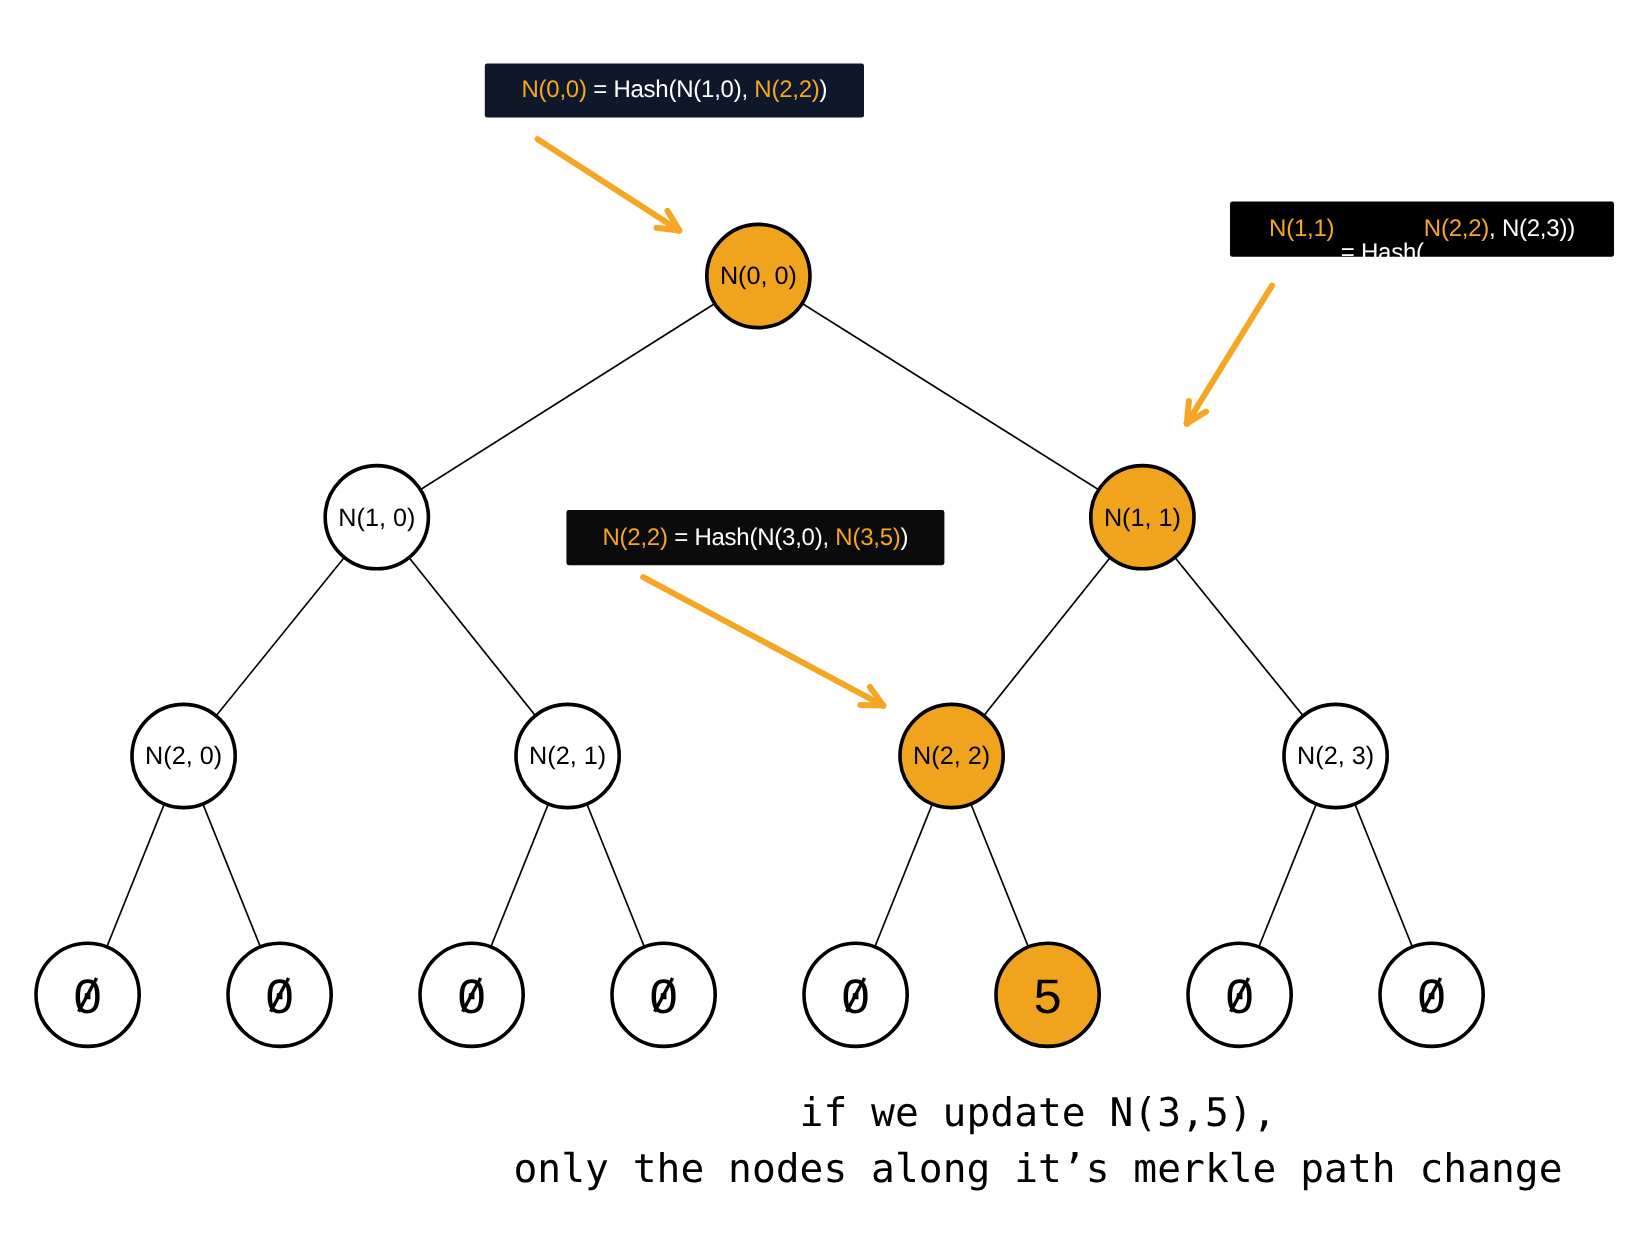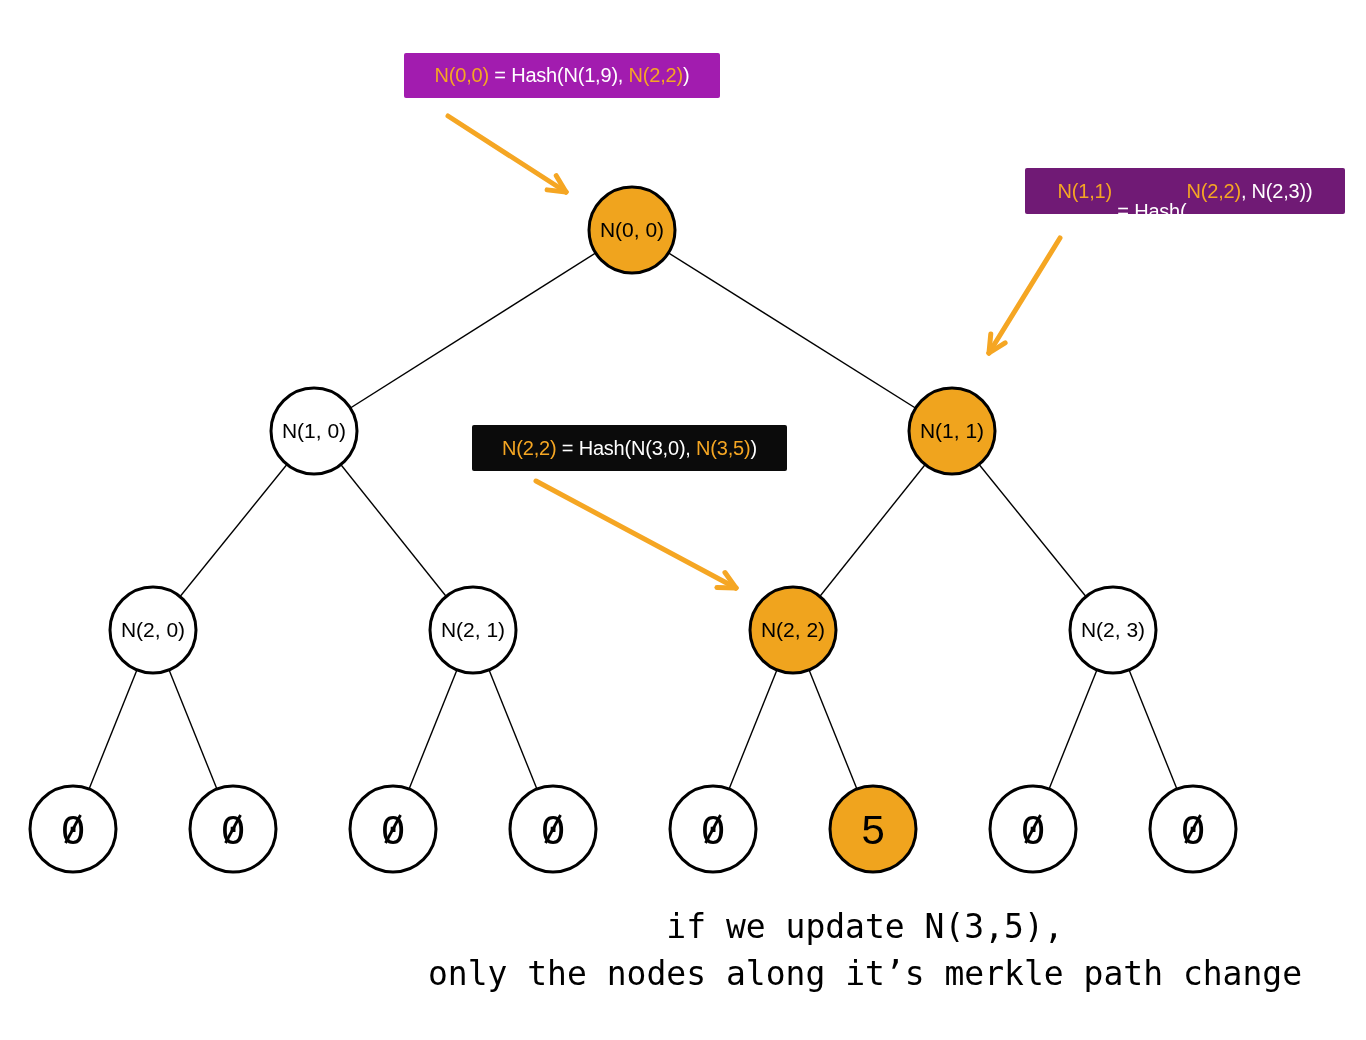--- a/index.html
+++ b/index.html
@@ -106,27 +106,27 @@
       <circle cx="873" cy="829" r="43" fill="#F0A41E" stroke="#000000" stroke-width="3"></circle>
       <text x="873" y="844" text-anchor="middle" font-family="&quot;Liberation Mono&quot;, monospace" font-size="42" fill="#000000">5</text>
       <circle cx="1033" cy="829" r="43" fill="#ffffff" stroke="#000000" stroke-width="3"></circle>
       <text x="1033" y="844" text-anchor="middle" font-family="&quot;Liberation Mono&quot;, monospace" font-size="42" fill="#000000">0</text>
       <line x1="1025.5" y1="843" x2="1040.5" y2="815" stroke="#000000" stroke-width="2.8"></line>
       <circle cx="1193" cy="829" r="43" fill="#ffffff" stroke="#000000" stroke-width="3"></circle>
       <text x="1193" y="844" text-anchor="middle" font-family="&quot;Liberation Mono&quot;, monospace" font-size="42" fill="#000000">0</text>
       <line x1="1185.5" y1="843" x2="1200.5" y2="815" stroke="#000000" stroke-width="2.8"></line>
     </svg>
   <div id="labels-layer">
-      <div class="hash-label" style="left: 404px; top: 53px; width: 316px; height: 45px; background: #a21caf;">
+      <div class="hash-label" style="left: 404px; top: 53px; width: 316px; height: 45px; background: #0f172a;">
         <span style="color: rgb(245, 166, 35);">N(0,0)</span>
-        <span style="color: rgb(255, 255, 255);"> = Hash(N(1,9), </span>
+        <span style="color: rgb(255, 255, 255);"> = Hash(N(1,0), </span>
         <span style="color: rgb(245, 166, 35);">N(2,2)</span>
         <span style="color: rgb(255, 255, 255);">)</span>
       </div>
-      <div class="hash-label" style="left: 1025px; top: 168px; width: 320px; height: 46px; background: #701a75;">
+      <div class="hash-label" style="left: 1025px; top: 168px; width: 320px; height: 46px; background: #000000;">
         <span style="color: rgb(245, 166, 35);">N(1,1)</span>
         <span style="color: rgb(255, 255, 255); margin-top: 40px;"> = Hash(</span>
         <span style="color: rgb(245, 166, 35);">N(2,2)</span>
         <span style="color: rgb(255, 255, 255);">, N(2,3))</span>
       </div>
       <div class="hash-label" style="left: 472px; top: 425px; width: 315px; height: 46px; background: rgb(11, 11, 11);">
         <span style="color: rgb(245, 166, 35);">N(2,2)</span>
         <span style="color: rgb(255, 255, 255);"> = Hash(N(3,0), </span>
         <span style="color: rgb(245, 166, 35);">N(3,5)</span>
         <span style="color: rgb(255, 255, 255);">)</span>

